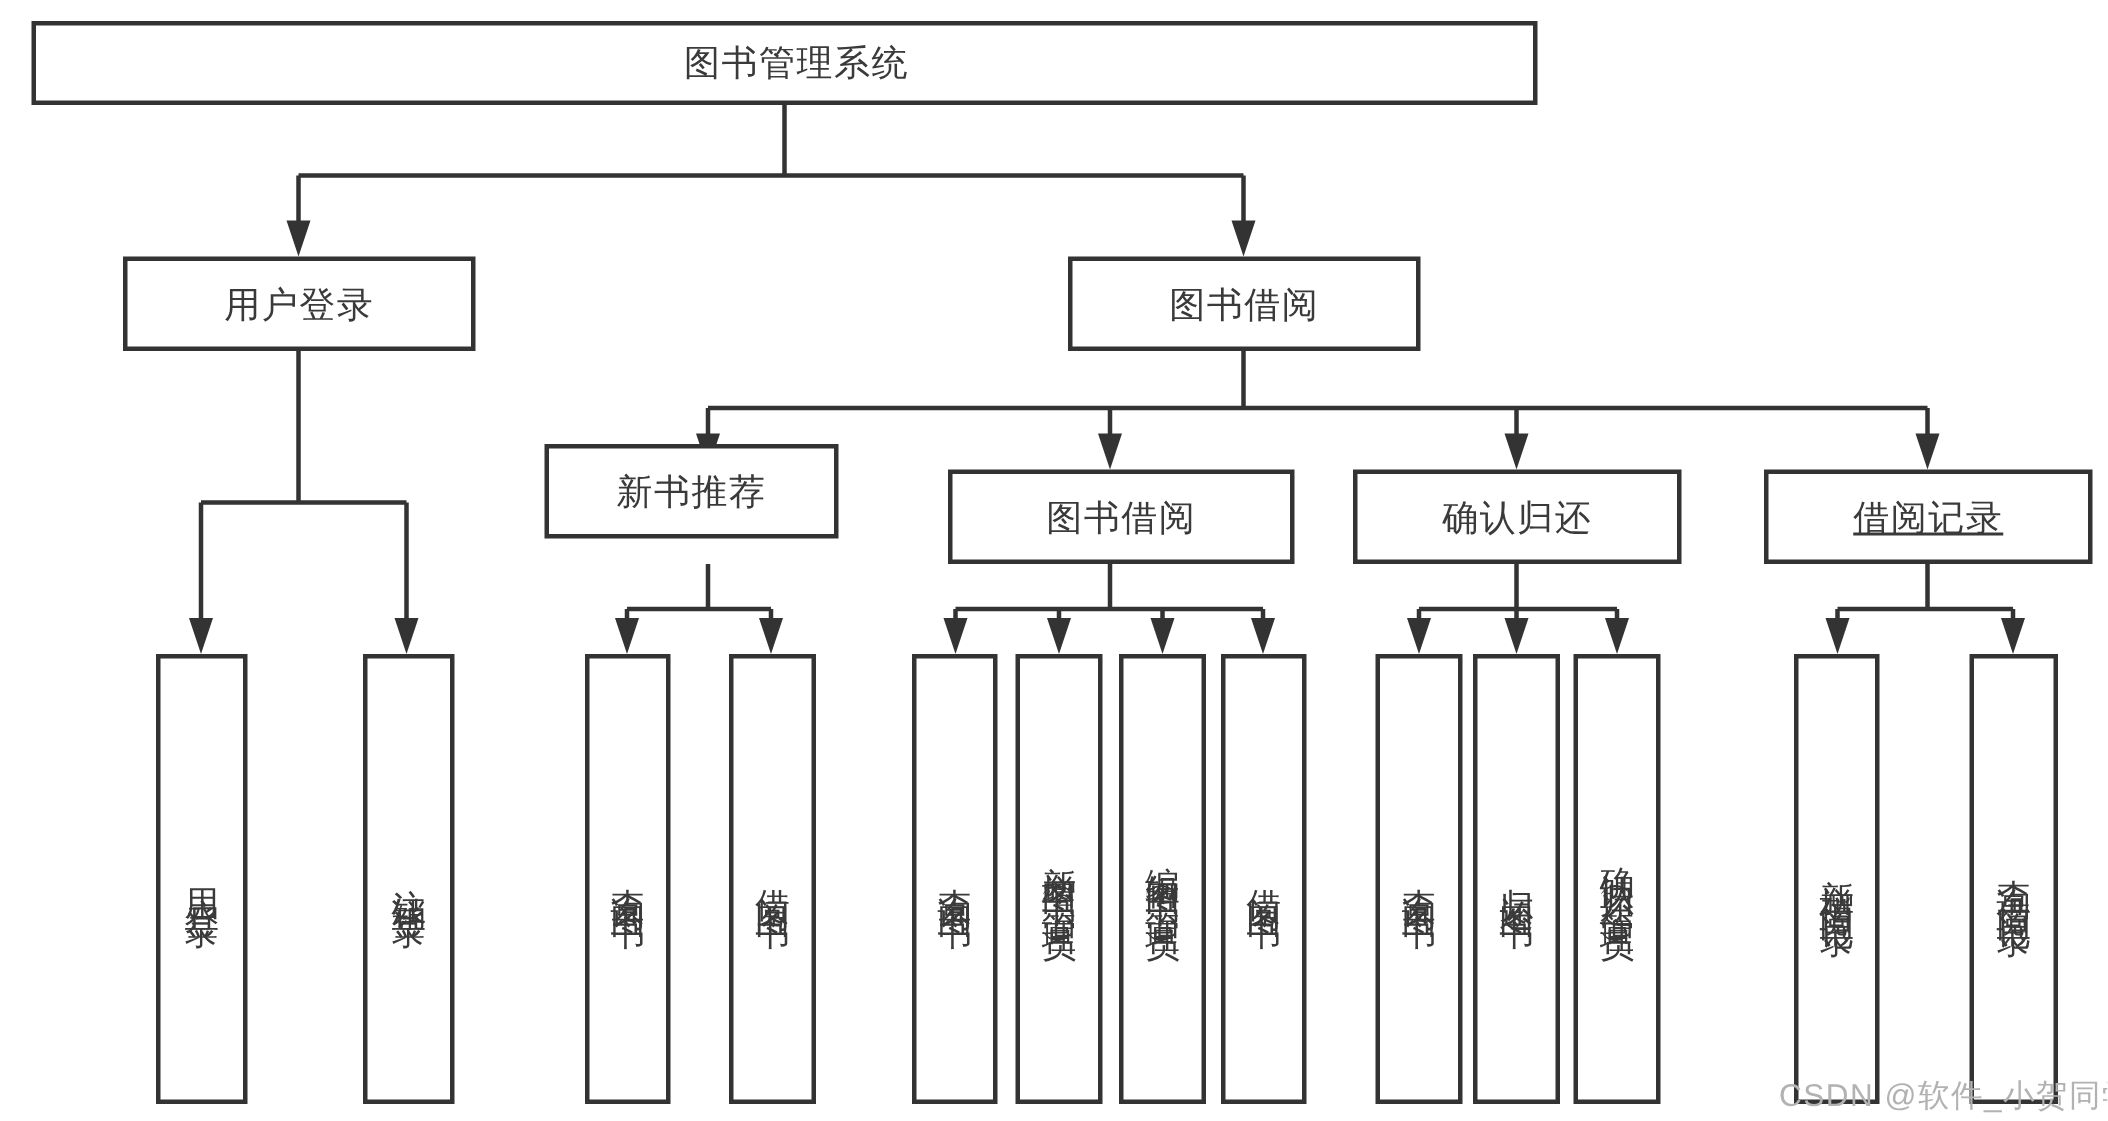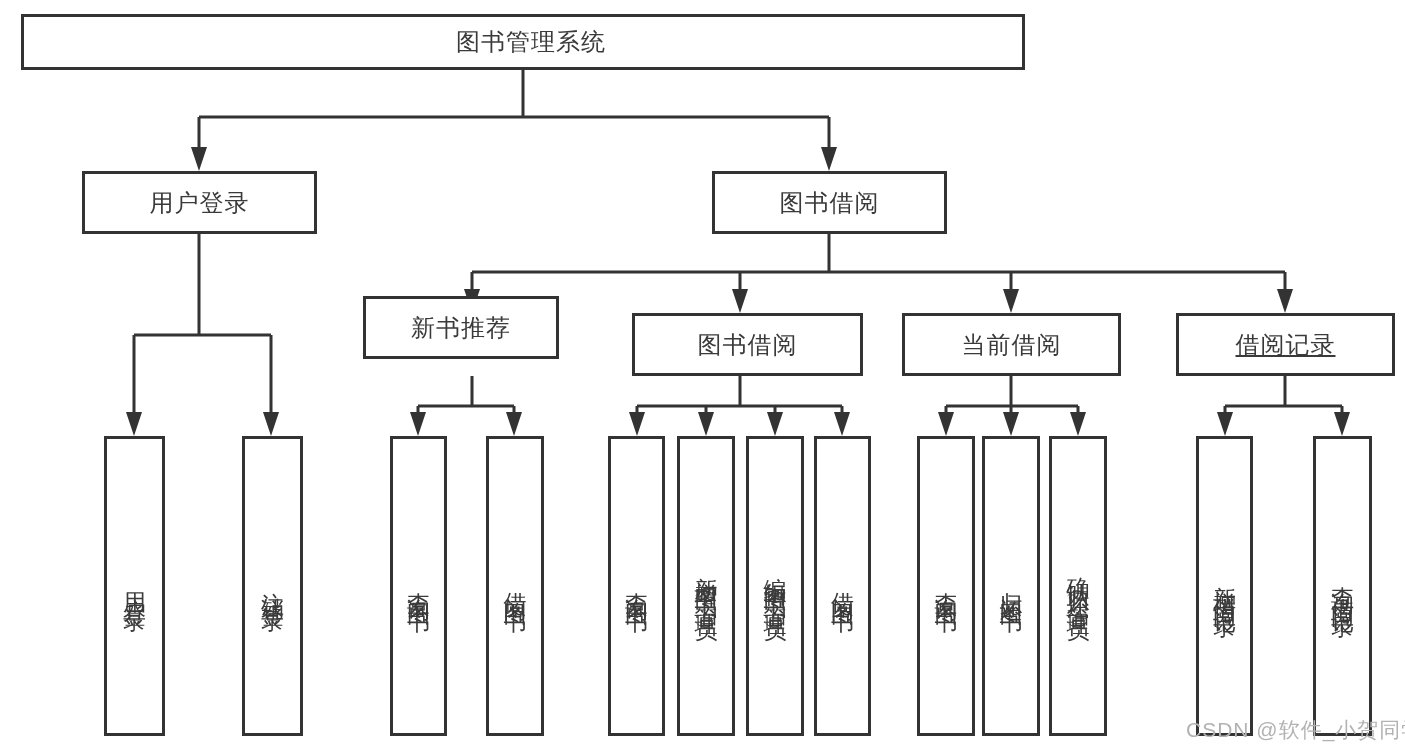--- a/index.html
+++ b/index.html
@@ -105,21 +105,21 @@
     <polygon class="heads" points="1334,412 1350,412 1342,436"></polygon>
   </svg>
 
   <div class="node h-node" style="left:21px; top:14px; width:1004px; height:56px;padding-left:16px;">图书管理系统</div>
 
   <div class="node h-node" style="left:82px; top:171px; width:235px; height:63px;">用户登录</div>
   <div class="node h-node" style="left:712px; top:171px; width:235px; height:63px;">图书借阅</div>
 
   <div class="node h-node" style="left:363px; top:296px; width:196px; height:63px;">新书推荐</div>
   <div class="node h-node" style="left:632px; top:313px; width:231px; height:63px;">图书借阅</div>
-  <div class="node h-node" style="left:902px; top:313px; width:219px; height:63px;">当前借阅</div>
+  <div class="node h-node" style="left:902px; top:313px; width:219px; height:63px;">确认归还</div>
   <div class="node h-node" style="left:1176px; top:313px; width:219px; height:63px;text-decoration:underline;">借阅记录</div>
 
   <div class="node v-node" style="left:104px; top:436px; width:61px; height:300px;">用户登录</div>
   <div class="node v-node" style="left:242px; top:436px; width:61px; height:300px;">注销登录</div>
 
   <div class="node v-node" style="left:390px; top:436px; width:57px; height:300px;">查询图书</div>
   <div class="node v-node" style="left:486px; top:436px; width:58px; height:300px;">借阅图书</div>
 
   <div class="node v-node" style="left:608px; top:436px; width:57px; height:300px;">查询图书</div>
   <div class="node v-node" style="left:677px; top:436px; width:58px; height:300px;">新增图书（管理员）</div>

